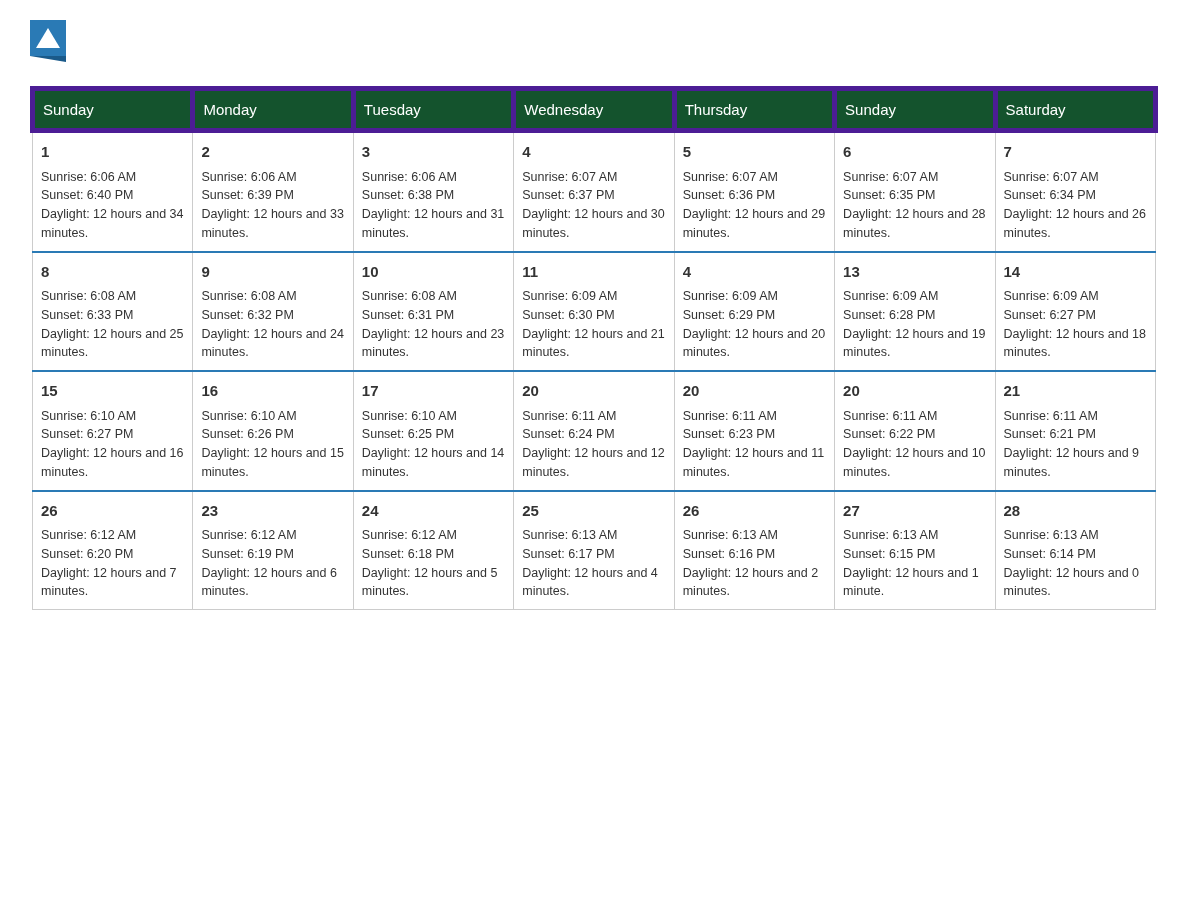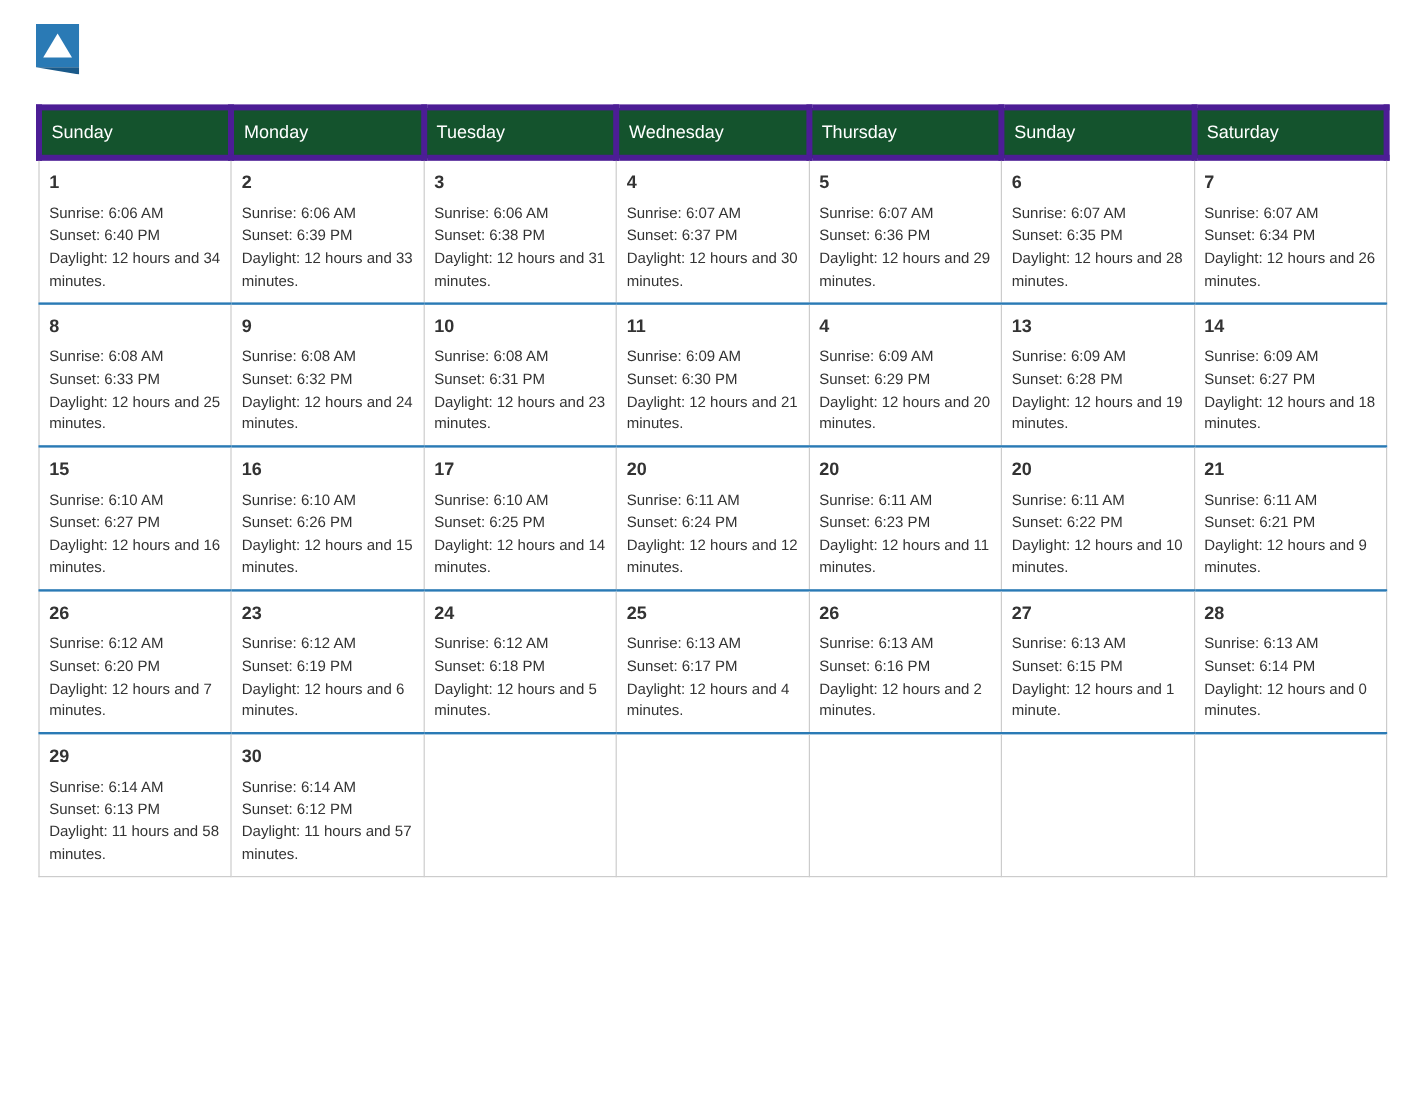--- a/index.html
+++ b/index.html
@@ -144,23 +144,14 @@
       </tr>
       <tr class="row-border-top">
         <td><span class="day-num">26</span>Sunrise: 6:12 AM<br>Sunset: 6:20 PM<br>Daylight: 12 hours and 7 minutes.</td>
         <td><span class="day-num">23</span>Sunrise: 6:12 AM<br>Sunset: 6:19 PM<br>Daylight: 12 hours and 6 minutes.</td>
         <td><span class="day-num">24</span>Sunrise: 6:12 AM<br>Sunset: 6:18 PM<br>Daylight: 12 hours and 5 minutes.</td>
         <td><span class="day-num">25</span>Sunrise: 6:13 AM<br>Sunset: 6:17 PM<br>Daylight: 12 hours and 4 minutes.</td>
         <td><span class="day-num">26</span>Sunrise: 6:13 AM<br>Sunset: 6:16 PM<br>Daylight: 12 hours and 2 minutes.</td>
         <td><span class="day-num">27</span>Sunrise: 6:13 AM<br>Sunset: 6:15 PM<br>Daylight: 12 hours and 1 minute.</td>
         <td><span class="day-num">28</span>Sunrise: 6:13 AM<br>Sunset: 6:14 PM<br>Daylight: 12 hours and 0 minutes.</td>
       </tr>
-      <tr class="row-border-top">
-        <td><span class="day-num">29</span>Sunrise: 6:14 AM<br>Sunset: 6:13 PM<br>Daylight: 11 hours and 58 minutes.</td>
-        <td><span class="day-num">30</span>Sunrise: 6:14 AM<br>Sunset: 6:12 PM<br>Daylight: 11 hours and 57 minutes.</td>
-        <td class="empty-cell"></td>
-        <td class="empty-cell"></td>
-        <td class="empty-cell"></td>
-        <td class="empty-cell"></td>
-        <td class="empty-cell"></td>
-      </tr>
     </tbody>
 </table>
 
 </body></html>

